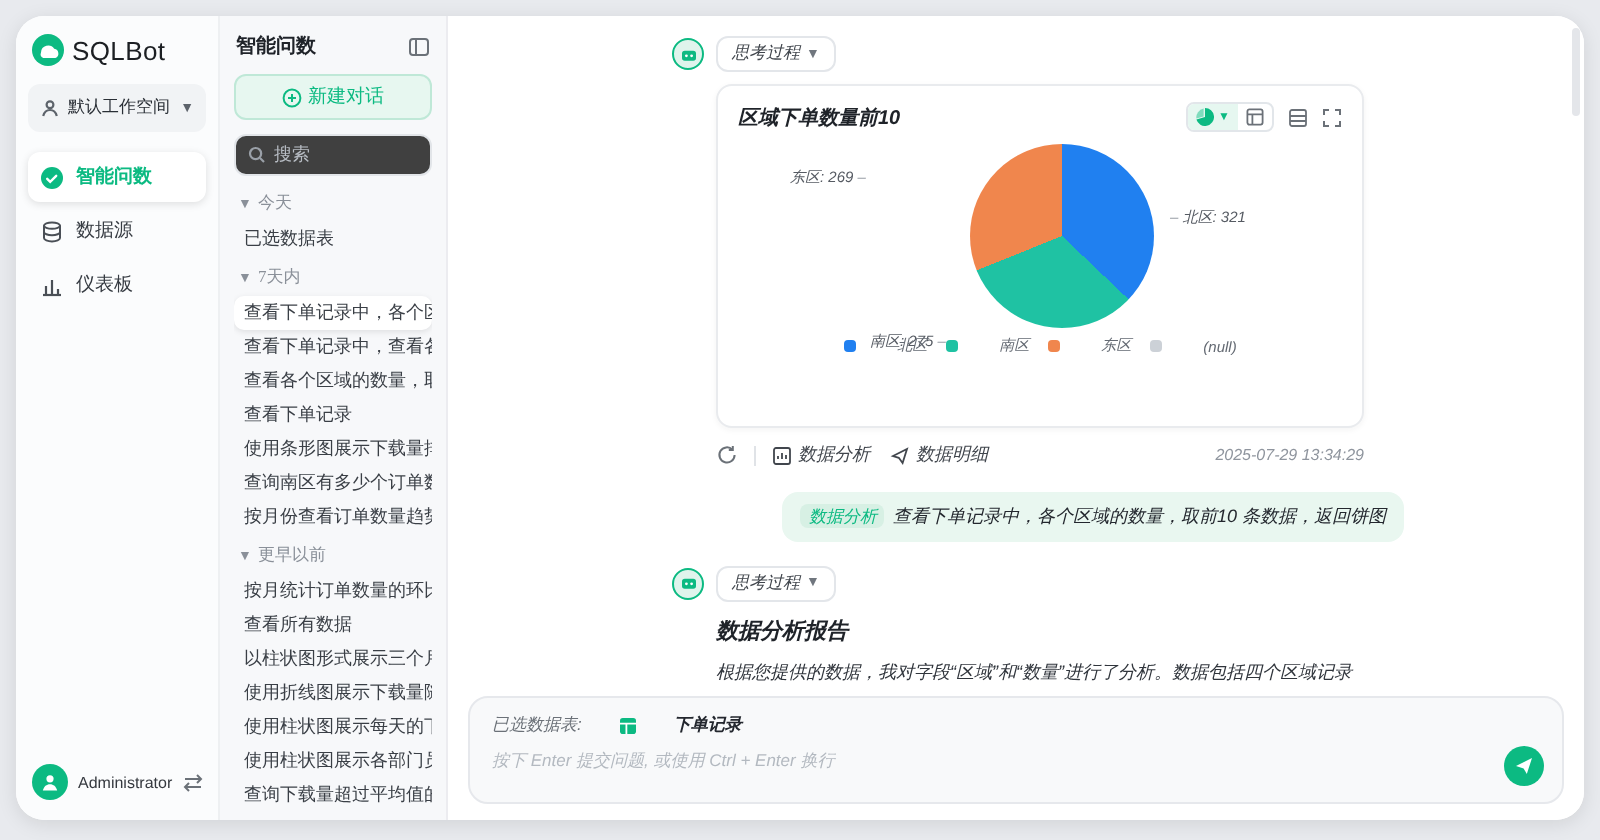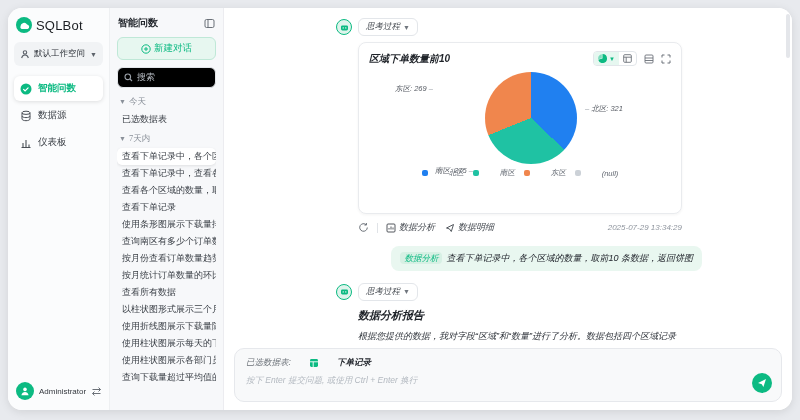--- a/index.html
+++ b/index.html
@@ -21,21 +21,21 @@
   .spacer { flex:1; }
   .user-row { display:flex; align-items:center; gap:5px; padding:2px 2px; }
   .user-name { font-size:8px; color:#35393f; flex:1; }
   .avatar-sm { width:18px; height:18px; border-radius:50%; background:var(--accent); display:flex; align-items:center; justify-content:center; flex:none; }
 
   
   .history { width:114px; background:#f7f8fa; border-right:1px solid #ececf0; display:flex; flex-direction:column; padding:8px 7px 4px; overflow:hidden; }
   .hist-header { display:flex; align-items:center; justify-content:space-between; padding:0 1px; }
   .hist-title { font-size:10px; font-weight:bold; color:#1f2329; }
   .new-chat { margin-top:7px; height:23px; background:#e7f7f0; border:1px solid #bfe8d7; color:var(--accent); border-radius:6px; display:flex; align-items:center; justify-content:center; gap:3px; font-size:9.5px; cursor:pointer; }
-  .search { margin-top:7px; height:21px; background:#000000; border:1px solid #e2e5e9; border-radius:6px; display:flex; align-items:center; gap:4px; padding:0 6px;text-align:center; }
+  .search { margin-top:7px; height:21px; background:#404040; border:1px solid #e2e5e9; border-radius:6px; display:flex; align-items:center; gap:4px; padding:0 6px;text-align:center; }
   .search .ph { font-size:9px; color:#b7bcc3; }
   .groups { margin-top:3px; flex:1; overflow:hidden;font-family:Liberation Serif, serif; }
   .group-label { display:flex; align-items:center; gap:3px; color:#8a9099; font-size:8.5px; padding:5px 2px 3px; cursor:pointer; }
   .group-label .caret { font-size:7px; }
   .hist-item { height:17px; line-height:17px; font-size:9px; color:#3a3f46; padding:0 5px; border-radius:5px;
                white-space:nowrap; overflow:hidden; cursor:pointer; }
   .hist-item.active { background:#fff; box-shadow:0 1px 3px rgba(0,0,0,.10); }
 
   
   .main { flex:1; position:relative; background:#fff; display:flex; flex-direction:column; overflow:hidden;font-style:italic; }
@@ -199,20 +199,24 @@
           <span class="caret">▼</span>
           <span>7天内</span>
         </div>
         <div class="hist-item active">查看下单记录中，各个区域的数量…</div>
         <div class="hist-item">查看下单记录中，查看各个区域的…</div>
         <div class="hist-item">查看各个区域的数量，取前10 条数…</div>
         <div class="hist-item">查看下单记录</div>
         <div class="hist-item">使用条形图展示下载量排名靠前的日…</div>
         <div class="hist-item">查询南区有多少个订单数</div>
         <div class="hist-item">按月份查看订单数量趋势，使用折…</div>
+        <div class="group-label">
+          <span class="caret">▼</span>
+          <span>更早以前</span>
+        </div>
         <div class="hist-item">按月统计订单数量的环比增长率</div>
         <div class="hist-item">查看所有数据</div>
         <div class="hist-item">以柱状图形式展示三个月的订单量</div>
         <div class="hist-item">使用折线图展示下载量随日期的变…</div>
         <div class="hist-item">使用柱状图展示每天的下载量变化</div>
         <div class="hist-item">使用柱状图展示各部门员工数</div>
         <div class="hist-item">查询下载量超过平均值的日期</div>
       </div>
   </div>
 

